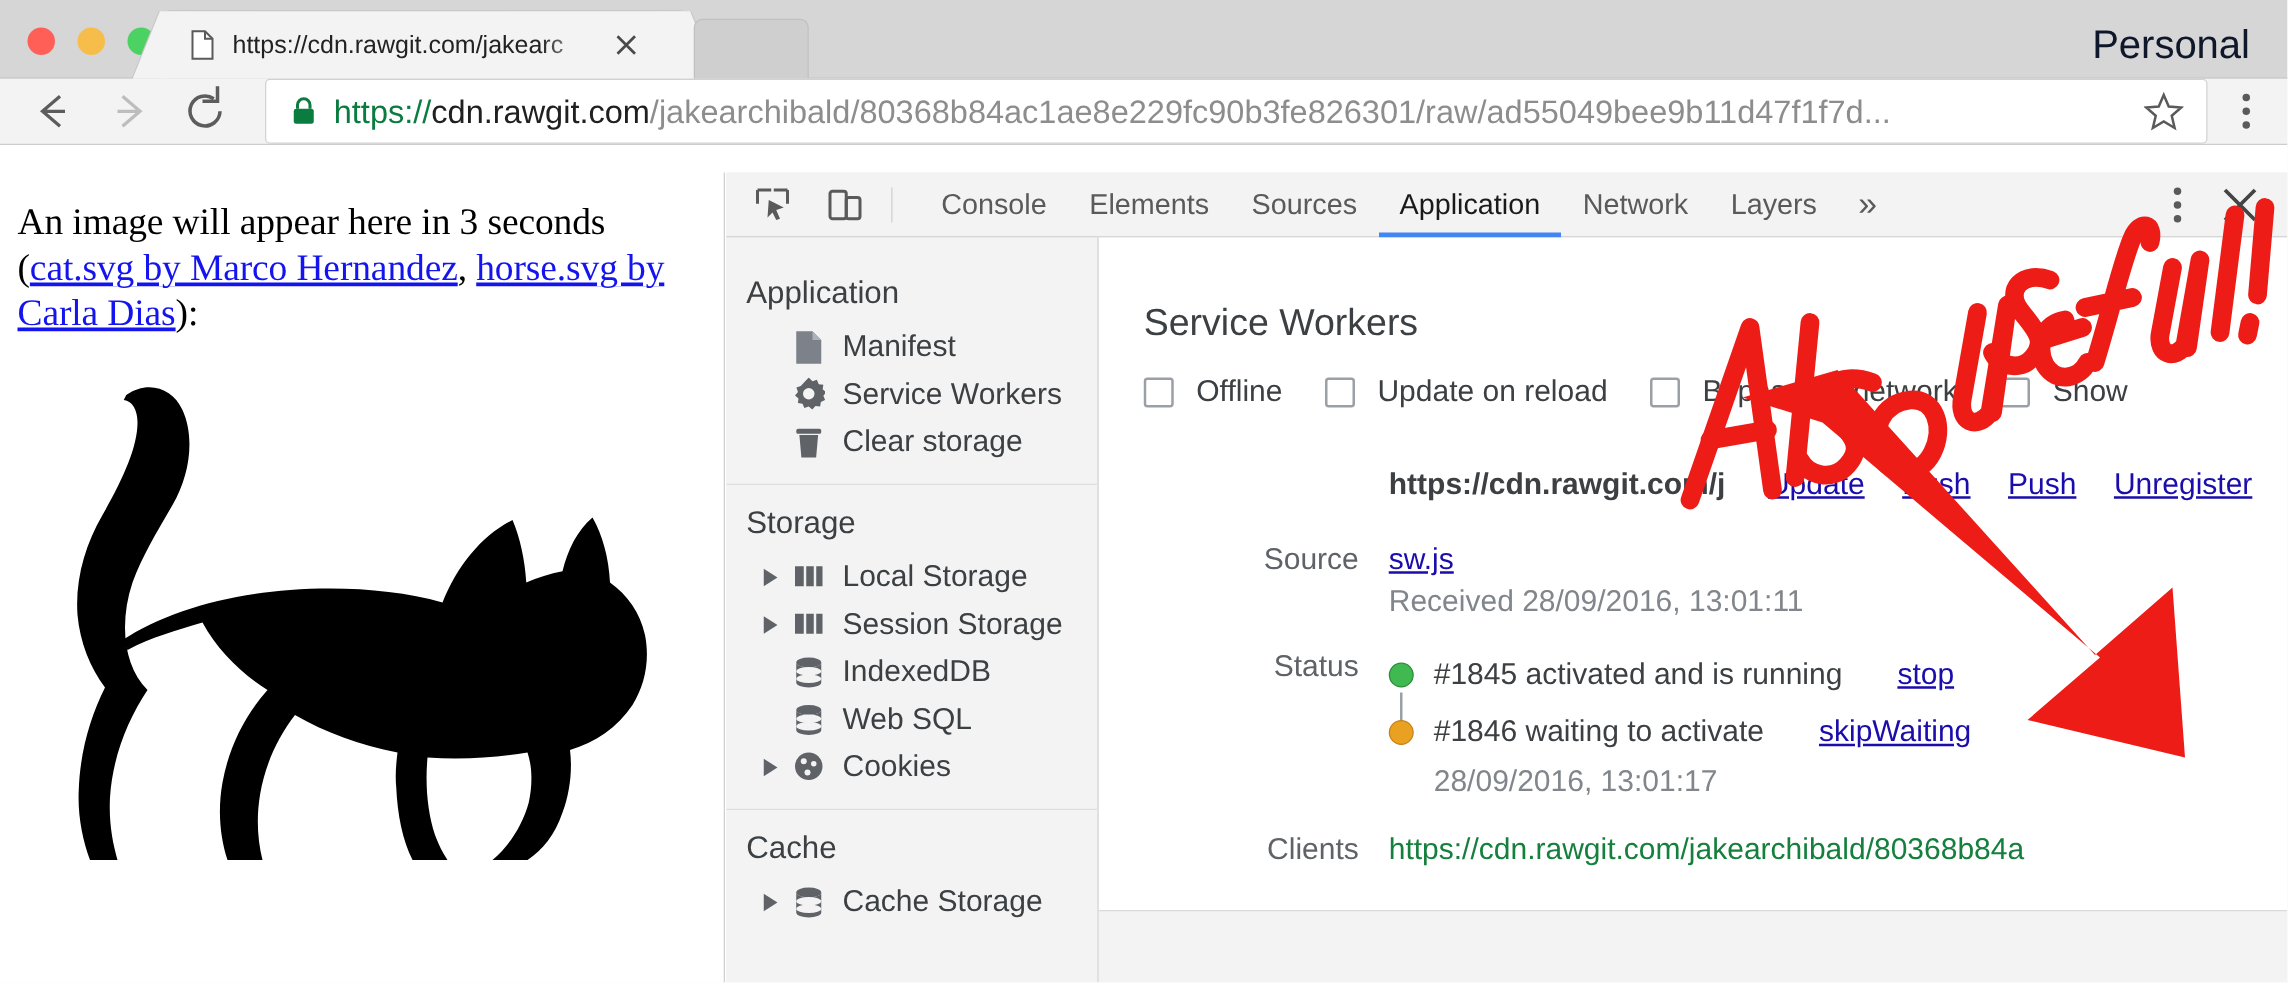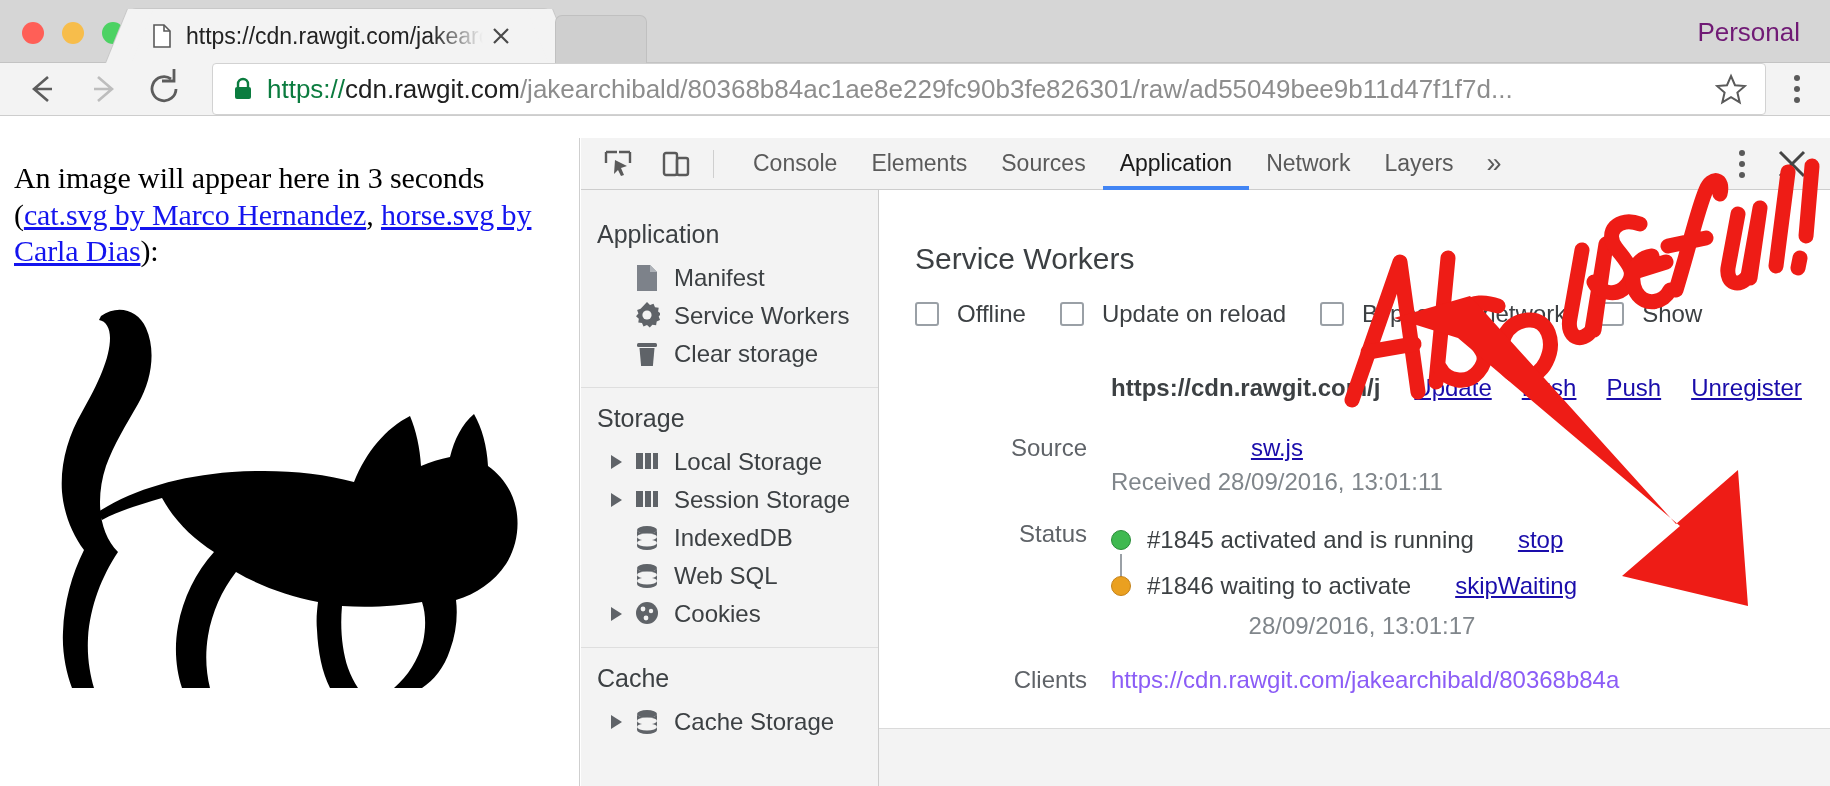--- a/index.html
+++ b/index.html
@@ -33,36 +33,36 @@
   .tab:before, .tab:after {
     content: ""; position: absolute; bottom: 0; width: 26px; height: 54px;
     background: #f3f3f3;
   }
   .tab:before { left: -13px; transform: skewX(-22deg); box-shadow: -1px 0 0 0 #c8c8c8; }
   .tab:after  { right: -13px; transform: skewX(22deg); box-shadow: 1px 0 0 0 #c8c8c8; }
   .tab-fav {
     position: relative; z-index: 2; margin-left: 22px; width: 20px; height: 24px; flex: 0 0 auto;
   }
   .tab-title {
-    position: relative; z-index: 2; margin-left: 14px; font-size: 23px; color: #222;
+    position: relative; z-index: 2; margin-left: 14px; font-size: 20px; color: #222;
     white-space: nowrap; overflow: hidden; width: 300px;
     -webkit-mask-image: linear-gradient(to right, #000 82%, transparent 99%);
     mask-image: linear-gradient(to right, #000 82%, transparent 99%);
   }
   .tab-close {
     position: relative; z-index: 2; margin-left: 2px; width: 26px; height: 26px;
     color: #5a5a5a; flex: 0 0 auto;
   }
   .tab-ghost {
     position: absolute; left: 556px; top: 16px; width: 90px; height: 47px;
     background: #cfcfcf; border-top-left-radius: 6px; border-top-right-radius: 6px;
     box-shadow: 0 0 0 1px #c0c0c0;
   }
   .personal {
-    position: absolute; right: 30px; top: 17px; font-size: 26px; color: #701a75;
+    position: absolute; right: 30px; top: 17px; font-size: 32px; color: #0f172a;
   }
 
   .toolbar {
     position: absolute; left: 0; top: 63px; width: 1830px; height: 53px;
     background: #f3f3f3; border-bottom: 1px solid #cdcdcd;
     display: flex; align-items: center;
   }
   .navbtn { width: 52px; height: 52px; margin-left: 14px; color: #5c5c5c; flex: 0 0 auto; }
   .navbtn.fwd { color: #bdbdbd; margin-left: 10px; }
   .navbtn.reload { margin-left: 10px; }
@@ -147,35 +147,35 @@
 
   .sw-reg { margin-top: 46px; }
   .sw-row { display: flex; align-items: flex-start; padding: 0 0 0 36px; font-size: 24px; }
   .sw-row .lbl {
     width: 196px; text-align: right; color: #5f6368; padding-right: 24px; flex: 0 0 auto;
     white-space: nowrap;
   }
   .sw-scope { font-weight: bold; color: #3c4043; white-space: nowrap; }
   .sw-links { display: flex; gap: 30px; margin-left: 34px; }
   .sw-links a, .sw-val a { color: #1a0dab; text-decoration: underline; white-space: nowrap; }
-  .sw-val { color: #3c4043; text-align: center; }
+  .sw-val { color: #3c4043; }
   .sw-sub { color: #80868b; margin-top: 6px; white-space: nowrap; }
   .sw-status-list { position: relative; }
   .status-line {
     display: flex; align-items: center; gap: 16px; height: 40px; white-space: nowrap;
     color: #3c4043;
   }
   .dot { width: 20px; height: 20px; border-radius: 50%; flex: 0 0 auto; position: relative; z-index: 2; }
   .dot.green { background: #3fb950; border: 1px solid #2a8c39; }
   .dot.orange { background: #eaa020; border: 1px solid #c4821a; }
   .dot-link { width: 2px; background: #9aa0a6; height: 30px; position: absolute;
               left: 9px; top: 34px; z-index: 1; }
   .stop-link { margin-left: 28px; }
   .skip-link { margin-left: 28px; }
-  .clients-val { color: #8b5cf6; white-space: nowrap; }
+  .clients-val { color: #15803d; white-space: nowrap; }
   .dt-footer {
     position: absolute; left: 0; bottom: 0; width: 100%; height: 58px;
     background: #f3f3f3; border-top: 1px solid #dadada;
   }
 
   
   .annot { position: absolute; left: 0; top: 0; width: 1830px; height: 786px; pointer-events: none; }
 </style>
 </head>
 <body>

